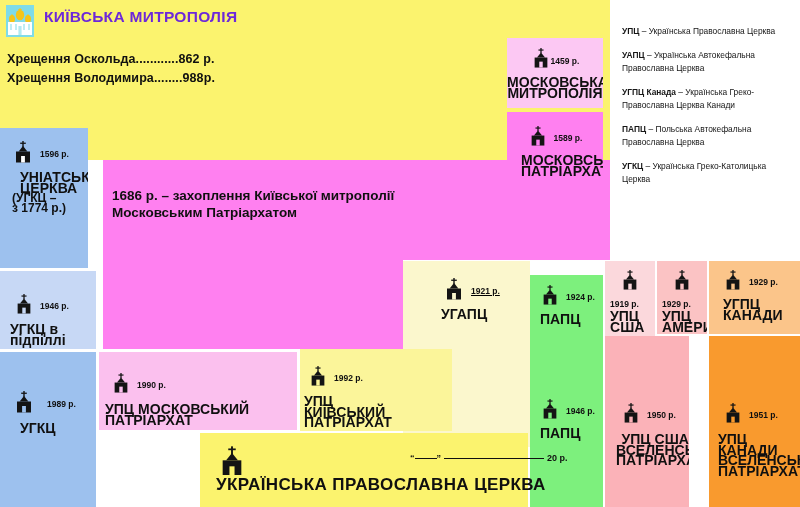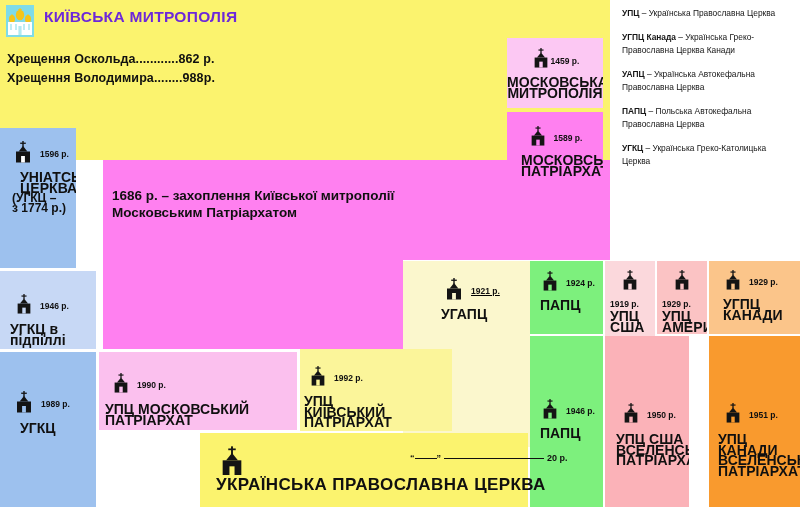--- a/index.html
+++ b/index.html
@@ -107,21 +107,21 @@
     margin-top: 1px;
   }
   
   .stack .card-head { display: block; }
   .stack .card-year { margin-left: 0; margin-top: 3px; }
 
   
   #legend {
     position: absolute;
     left: 622px;
-    top: 7px;
+    top: 25px;
     width: 172px;
   }
   .legend-entry {
     margin-bottom: 11px;
     font-size: 8.4px;
     line-height: 13px;
     color: #151515;
   }
   .legend-abbr { font-weight: bold; }
 
@@ -154,21 +154,21 @@
   .rule-lg { width: 100px; margin: 0 3px; }
 </style>
 </head>
 <body>
 
 <div id="stage">
 
   <div class="blk" style="left:0;top:0;width:610px;height:160px;background:#fbf36e;"></div>
   <div class="blk" style="left:103px;top:160px;width:507px;height:0px;background:#fbf36e;"></div>
 
-  <div class="blk" style="left:0;top:128px;width:76px;height:140px;background:#9dc1ee;">
+  <div class="blk" style="left:0;top:128px;width:88px;height:140px;background:#9dc1ee;">
     <div class="card-head" style="margin:12px 0 0 12px;">
       <span class="card-icon">
         <svg width="22" height="24" viewBox="0 0 22 24" aria-hidden="true">
           <rect x="10.3" y="1" width="1.4" height="6" fill="#141414"></rect>
           <rect x="8.2" y="2.6" width="5.6" height="1.3" fill="#141414"></rect>
           <path d="M11 6 L15.4 11.5 L6.6 11.5 Z" fill="#141414"></path>
           <rect x="4" y="11.5" width="14" height="11" fill="#141414"></rect>
           <rect x="9.1" y="16" width="3.8" height="6.5" fill="#ffffff"></rect>
         </svg>
       </span>
@@ -190,21 +190,21 @@
           <rect x="4" y="11.5" width="14" height="11" fill="#141414"></rect>
           <rect x="9.1" y="16" width="3.8" height="6.5" fill="#c7d8f5"></rect>
         </svg>
       </span>
       <span class="card-year">1946 р.</span>
     </div>
     <div class="card-name" style="margin:5px 0 0 10px;">УГКЦ в підпіллі</div>
   </div>
 
   <div class="blk" style="left:0;top:352px;width:96px;height:155px;background:#9dc1ee;">
-    <div class="card-head" style="margin:38px 0 0 13px;">
+    <div class="card-head" style="margin:38px 0 0 13px;gap:6px;">
       <span class="card-icon">
         <svg width="22" height="24" viewBox="0 0 22 24" aria-hidden="true">
           <rect x="10.3" y="1" width="1.4" height="6" fill="#141414"></rect>
           <rect x="8.2" y="2.6" width="5.6" height="1.3" fill="#141414"></rect>
           <path d="M11 6 L15.4 11.5 L6.6 11.5 Z" fill="#141414"></path>
           <rect x="4" y="11.5" width="14" height="11" fill="#141414"></rect>
           <rect x="9.1" y="16" width="3.8" height="6.5" fill="#9dc1ee"></rect>
         </svg>
       </span>
       <span class="card-year">1989 р.</span>
@@ -298,21 +298,21 @@
           <rect x="4" y="11.5" width="14" height="11" fill="#141414"></rect>
           <rect x="9.1" y="16" width="3.8" height="6.5" fill="#fbf59a"></rect>
         </svg>
       </span>
       <span class="card-year">1992 р.</span>
     </div>
     <div class="card-name" style="margin:5px 0 0 4px;white-space:pre-line;">УПЦ
 КИЇВСЬКИЙ ПАТРІАРХАТ</div>
   </div>
 
-  <div class="blk" style="left:530px;top:261px;width:73px;height:73px;background:#7df07d;">
+  <div class="blk" style="left:530px;top:275px;width:73px;height:73px;background:#7df07d;">
     <div class="card-head" style="margin:9px 0 0 10px;">
       <span class="card-icon">
         <svg width="20" height="22" viewBox="0 0 22 24" aria-hidden="true">
           <rect x="10.3" y="1" width="1.4" height="6" fill="#141414"></rect>
           <rect x="8.2" y="2.6" width="5.6" height="1.3" fill="#141414"></rect>
           <path d="M11 6 L15.4 11.5 L6.6 11.5 Z" fill="#141414"></path>
           <rect x="4" y="11.5" width="14" height="11" fill="#141414"></rect>
           <rect x="9.1" y="16" width="3.8" height="6.5" fill="#7df07d"></rect>
         </svg>
       </span>
@@ -380,21 +380,21 @@
           <rect x="4" y="11.5" width="14" height="11" fill="#141414"></rect>
           <rect x="9.1" y="16" width="3.8" height="6.5" fill="#fbc58a"></rect>
         </svg>
       </span>
       <span class="card-year">1929 р.</span>
     </div>
     <div class="card-name" style="margin:4px 0 0 14px;white-space:pre-line;">УГПЦ
 КАНАДИ</div>
   </div>
 
-  <div class="blk" style="left:605px;top:336px;width:84px;height:171px;background:#fbb2b8;">
+  <div class="blk" style="left:605px;top:336px;width:84px;height:171px;background:#fbb2b8;text-align:right;">
     <div class="card-head" style="margin:66px 0 0 16px;">
       <span class="card-icon">
         <svg width="20" height="22" viewBox="0 0 22 24" aria-hidden="true">
           <rect x="10.3" y="1" width="1.4" height="6" fill="#141414"></rect>
           <rect x="8.2" y="2.6" width="5.6" height="1.3" fill="#141414"></rect>
           <path d="M11 6 L15.4 11.5 L6.6 11.5 Z" fill="#141414"></path>
           <rect x="4" y="11.5" width="14" height="11" fill="#141414"></rect>
           <rect x="9.1" y="16" width="3.8" height="6.5" fill="#fbb2b8"></rect>
         </svg>
       </span>
@@ -465,24 +465,24 @@
 
   <div id="main-title">КИЇВСЬКА МИТРОПОЛІЯ</div>
   <div class="kyiv-line" id="kyiv-line-1">Хрещення Оскольда............862 р.</div>
   <div class="kyiv-line" id="kyiv-line-2">Хрещення Володимира........988р.</div>
 
   <div id="legend">
     <div class="legend-entry">
       <span class="legend-abbr">УПЦ</span><span> – </span><span>Українська Православна Церква</span>
     </div>
     <div class="legend-entry">
+      <span class="legend-abbr">УАПЦ</span><span> – </span><span>Українська Автокефальна Православна Церква</span>
+    </div>
+    <div class="legend-entry">
       <span class="legend-abbr">УГПЦ Канада</span><span> – </span><span>Українська Греко-Православна Церква Канади</span>
-    </div>
-    <div class="legend-entry">
-      <span class="legend-abbr">УАПЦ</span><span> – </span><span>Українська Автокефальна Православна Церква</span>
     </div>
     <div class="legend-entry">
       <span class="legend-abbr">ПАПЦ</span><span> – </span><span>Польська Автокефальна Православна Церква</span>
     </div>
     <div class="legend-entry">
       <span class="legend-abbr">УГКЦ</span><span> – </span><span>Українська Греко-Католицька Церква</span>
     </div>
   </div>
 
 </div>

